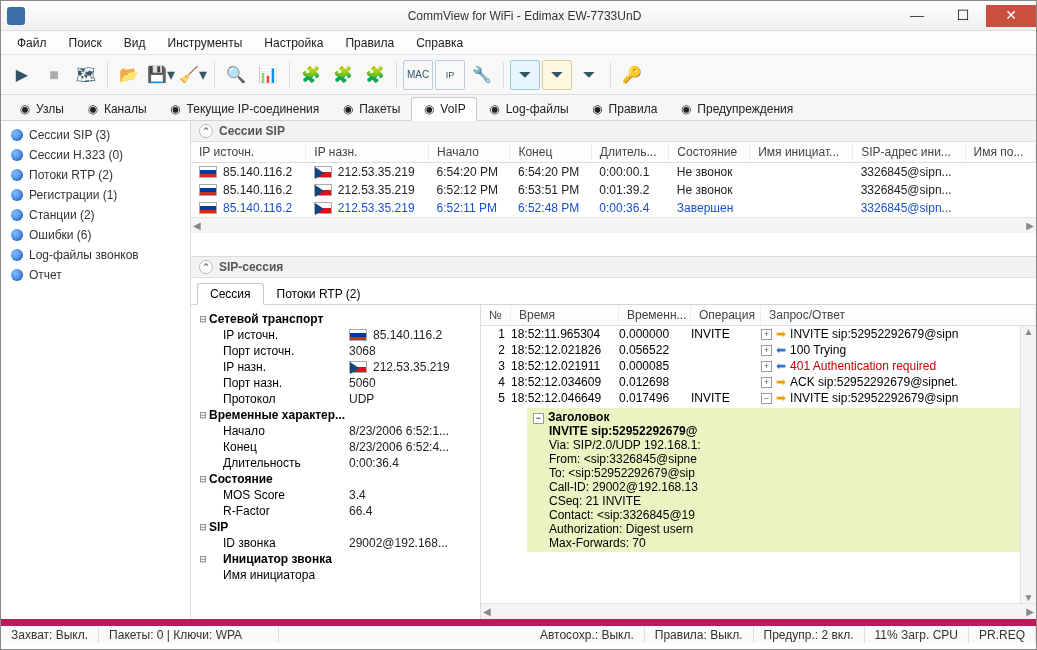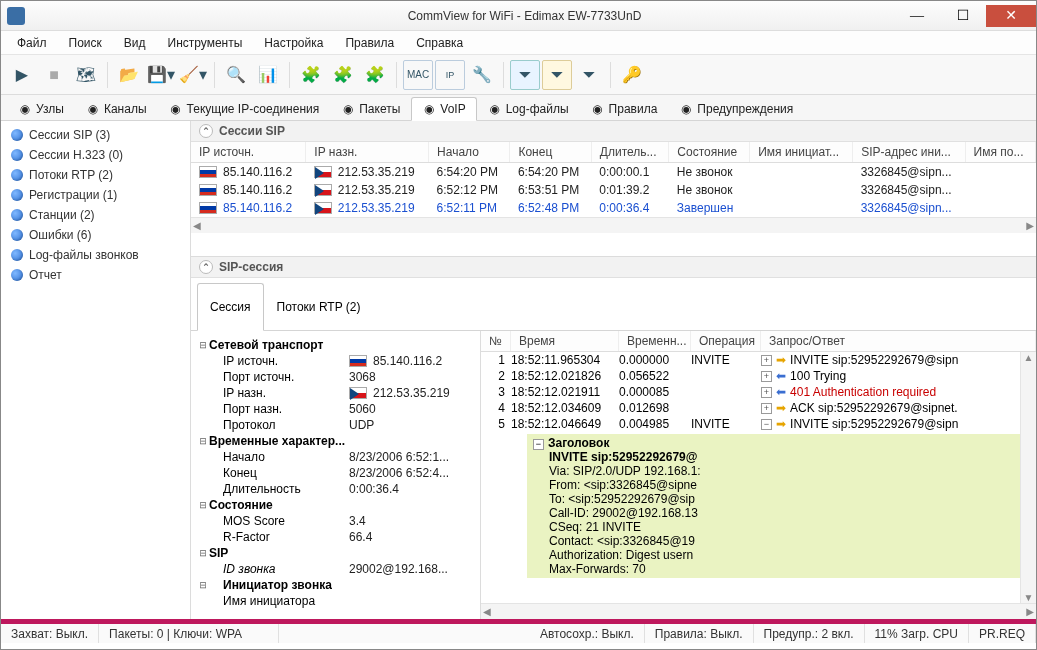--- a/index.html
+++ b/index.html
@@ -31,21 +31,21 @@
 .grid table { border-collapse: collapse; width: 100%; }
 .grid th { text-align: left; padding: 3px 8px; font-weight: 400; color: #444; border-right: 1px solid #eee; border-bottom: 1px solid #ddd; background: #fdfdfd; white-space: nowrap; }
 .grid td { padding: 2px 8px; white-space: nowrap; color: #222; }
 .grid tr.sel td { color: #1a4fd0; }
 .flag { display: inline-block; width: 18px; height: 12px; vertical-align: -2px; margin-right: 6px; border: 1px solid #aaa; position: relative; }
 .flag.ru { background: linear-gradient(#fff 33%, #0039a6 33% 66%, #d52b1e 66%); }
 .flag.cz { background: linear-gradient(#fff 50%, #d7141a 50%); }
 .flag.cz::before { content:""; position:absolute; left:0; top:0; border-left:9px solid #11457e; border-top:6px solid transparent; border-bottom:6px solid transparent; }
 .hscroll { height: 16px; background: #f4f4f4; border-top: 1px solid #e4e4e4; display: flex; align-items: center; justify-content: space-between; padding: 0 2px; color: #888; font-size: 10px; }
 .subtabs { display: flex; border-bottom: 1px solid #d5d5d5; padding: 4px 6px 0 6px; gap: 0; background: #fff; }
-.subtab { padding: 16px 12px; border: 1px solid transparent; position: relative; top: 1px; }
+.subtab { padding: 3px 12px; border: 1px solid transparent; position: relative; top: 1px; }
 .subtab.active { border: 1px solid #c8c8c8; border-bottom: 1px solid #fff; background: #fff; border-radius: 3px 3px 0 0; }
 .detail-split { display: flex; flex: 1; overflow: hidden; }
 .detail-left { width: 290px; border-right: 1px solid #dcdcdc; padding: 6px; overflow: auto; }
 .detail-right { flex: 1; display: flex; flex-direction: column; overflow: hidden; }
 .tree-row { display: flex; padding: 1px 0; }
 .tree-exp { width: 12px; color: #666; font-size: 9px; padding-top: 2px; text-align: center; }
 .tree-lbl { flex: 0 0 140px; }
 .tree-val { color: #222; }
 .tree-head { font-weight: 700; }
 .msgs-head { display: flex; border-bottom: 1px solid #ddd; background: #fdfdfd; }
@@ -57,21 +57,21 @@
 .msg-row .c3 { width: 72px; padding-right: 10px; }
 .msg-row .c4 { width: 70px; }
 .msg-row .c5 { flex: 1; display: flex; align-items: center; gap: 4px; }
 .exp-box { width: 11px; height: 11px; border: 1px solid #9a9a9a; display: inline-flex; align-items: center; justify-content: center; font-size: 9px; color: #555; background: #fff; }
 .arrow { font-size: 12px; }
 .arrow.out { color: #e6a400; }
 .arrow.in { color: #3a6ed1; }
 .req-red { color: #c80000; }
 .hdr-block { background: #eaf3c2; margin: 2px 0 0 46px; padding: 2px 6px; font-family: "Segoe UI", sans-serif; }
 .hdr-block .h-title { font-weight: 700; }
-.statusbar { height: 24px; display: flex; align-items: center; border-top: 5px solid #be185d; background: #fafafa; font-size: 12px; color: #333; }
+.statusbar { height: 24px; display: flex; align-items: center; border-top: 7px solid #be185d; background: #fafafa; font-size: 12px; color: #333; }
 .statusbar .sb { padding: 0 10px; border-right: 1px solid #e0e0e0; height: 100%; display: flex; align-items: center; }
 .vscroll { width: 16px; background: #f4f4f4; border-left: 1px solid #e4e4e4; display: flex; flex-direction: column; align-items: center; color: #888; font-size: 10px; }
 </style>
 </head>
 <body>
 
 <div class="titlebar">
   <div class="app-icon"></div>
   <div class="title">CommView for WiFi - Edimax EW-7733UnD</div>
   <div class="win-btns">
@@ -330,21 +330,21 @@
               <span class="tree-lbl" style="padding-left: 14px;">R-Factor</span>
               <span class="tree-val">66.4</span>
             </div>
             <div class="tree-row">
               <span class="tree-exp">⊟</span>
               <span class="tree-lbl tree-head" style="padding-left: 0px;">SIP</span>
               <span class="tree-val"></span>
             </div>
             <div class="tree-row">
               <span class="tree-exp"></span>
-              <span class="tree-lbl" style="padding-left: 14px; font-style: italic;">ID звонка</span>
+              <span class="tree-lbl" style="padding-left: 14px;">ID звонка</span>
               <span class="tree-val">29002@192.168...</span>
             </div>
             <div class="tree-row">
               <span class="tree-exp">⊟</span>
               <span class="tree-lbl tree-head" style="padding-left: 14px;">Инициатор звонка</span>
               <span class="tree-val"></span>
             </div>
             <div class="tree-row">
               <span class="tree-exp"></span>
               <span class="tree-lbl" style="padding-left: 14px;">Имя инициатора</span>
@@ -401,21 +401,21 @@
                   <div class="c4"></div>
                   <div class="c5">
                     <span class="exp-box">+</span>
                     <span class="arrow out">➡</span>
                     <span>ACK sip:52952292679@sipnet.</span>
                   </div>
                 </div>
                 <div class="msg-row">
                   <div class="c1">5</div>
                   <div class="c2">18:52:12.046649</div>
-                  <div class="c3">0.004985</div>
+                  <div class="c3">0.017496</div>
                   <div class="c4">INVITE</div>
                   <div class="c5">
                     <span class="exp-box">−</span>
                     <span class="arrow out">➡</span>
                     <span>INVITE sip:52952292679@sipn</span>
                   </div>
                 </div>
                 <div class="hdr-block">
                   <div class="h-title"><span class="exp-box" style="margin-right:4px">−</span>Заголовок</div>
                   <div style="font-weight: 700; padding-left: 16px;">INVITE sip:52952292679@</div>

